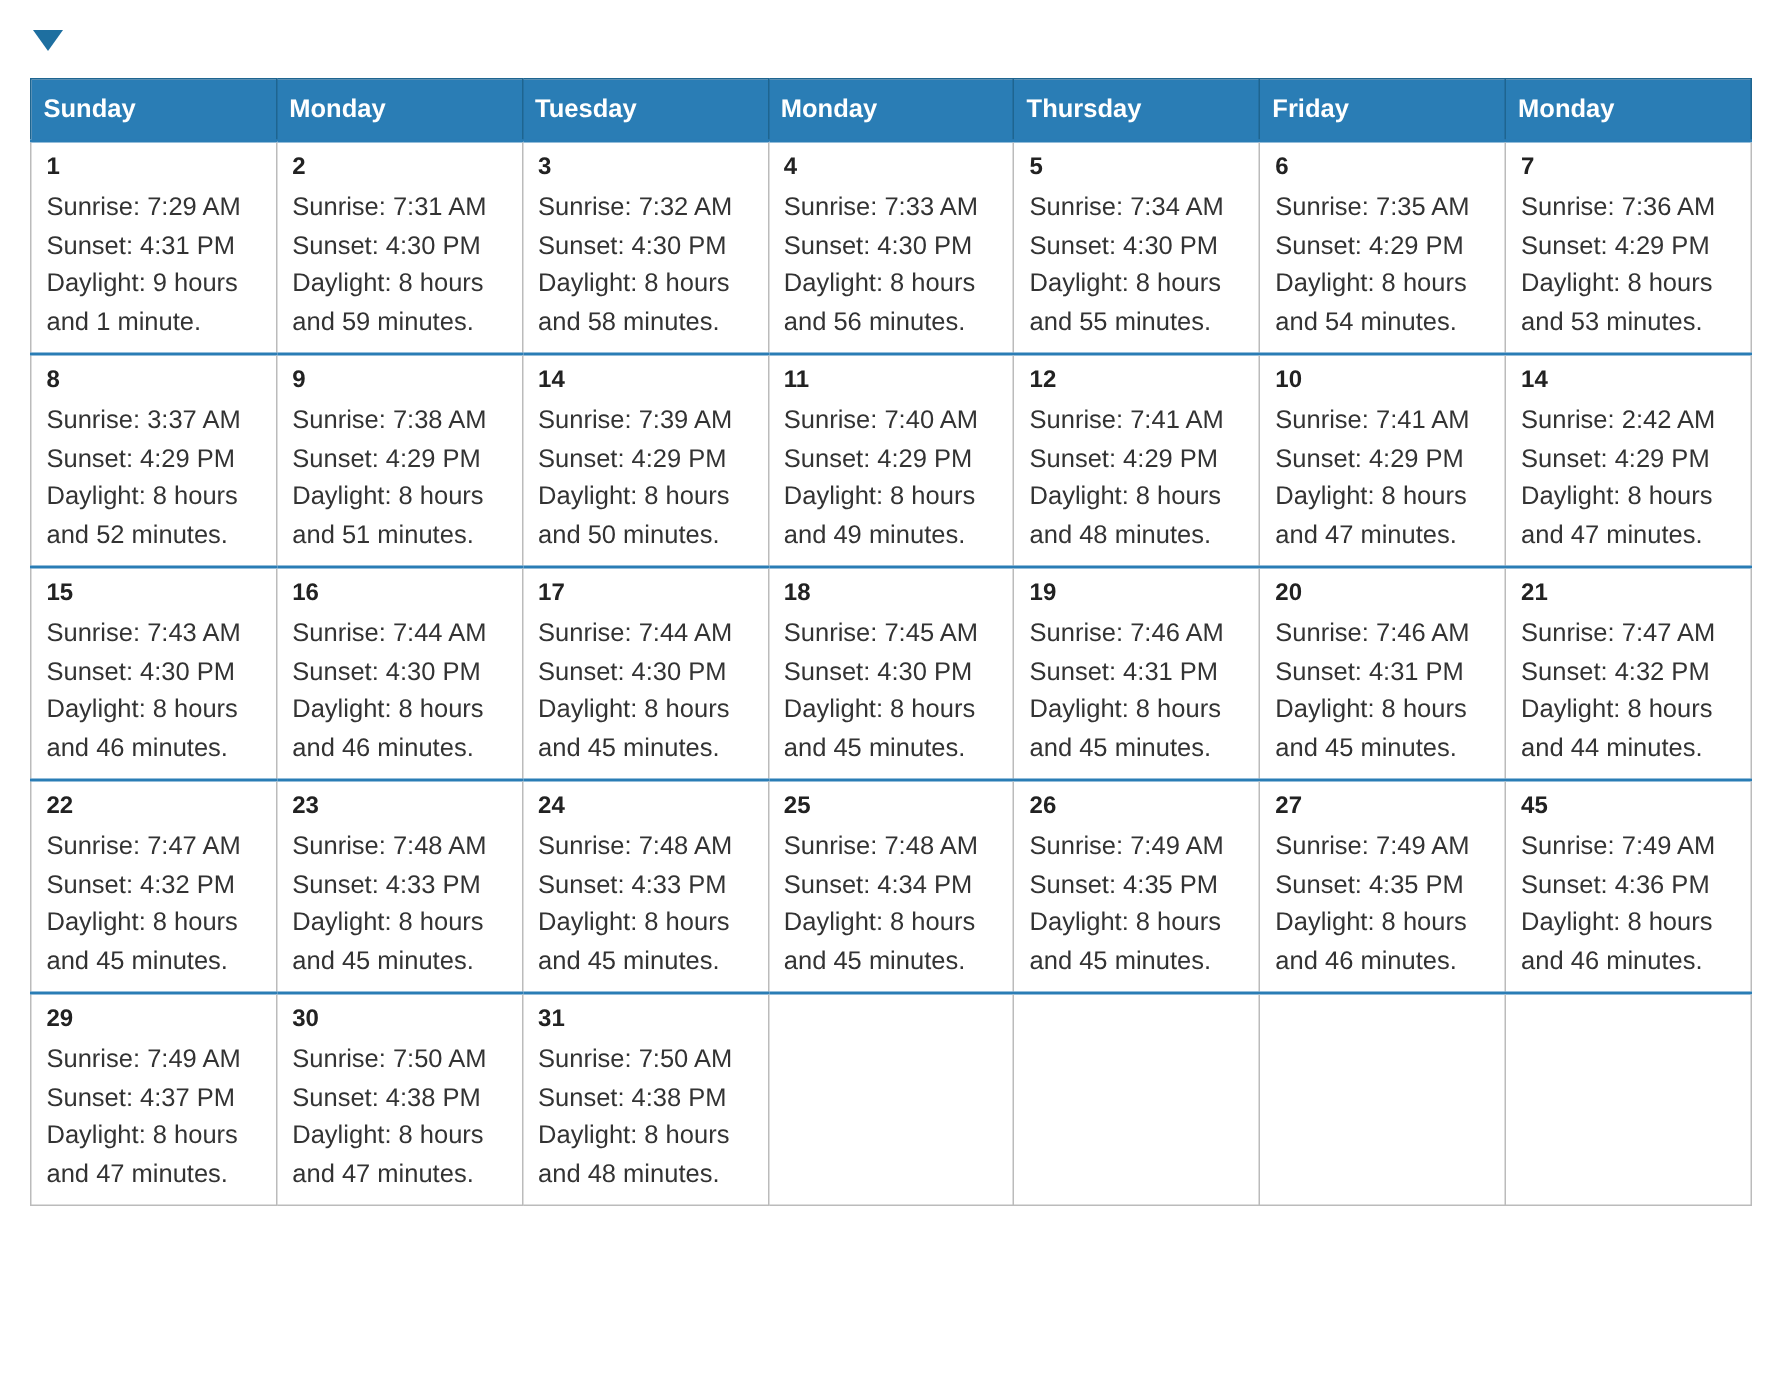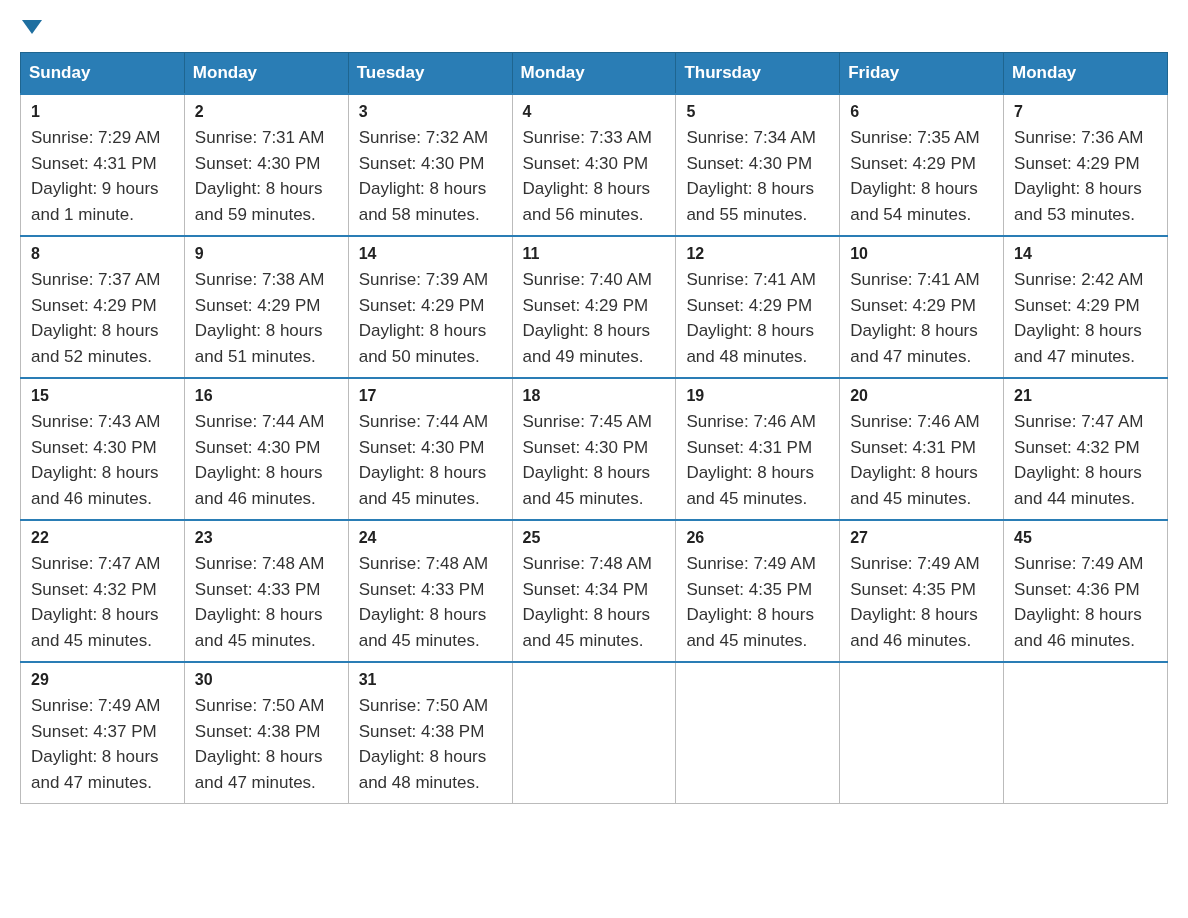--- a/index.html
+++ b/index.html
@@ -184,21 +184,21 @@
           <span>Sunrise: 7:36 AM</span><br>
           <span>Sunset: 4:29 PM</span><br>
           <span>Daylight: 8 hours and 53 minutes.</span>
         </div>
       </td>
       </tr>
       <tr class="week-row">
         <td>
         <span class="day-num">8</span>
         <div class="day-info">
-          <span>Sunrise: 7:37 AM</span><br>
+          <span>Sunrise: 3:37 AM</span><br>
           <span>Sunset: 4:29 PM</span><br>
           <span>Daylight: 8 hours and 52 minutes.</span>
         </div>
       </td>
         <td>
         <span class="day-num">9</span>
         <div class="day-info">
           <span>Sunrise: 7:38 AM</span><br>
           <span>Sunset: 4:29 PM</span><br>
           <span>Daylight: 8 hours and 51 minutes.</span>

